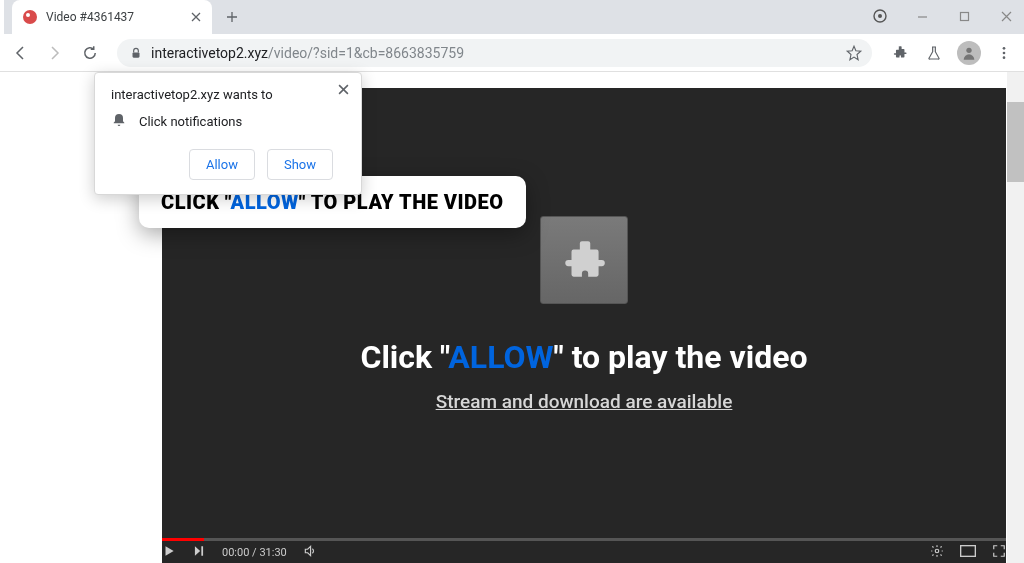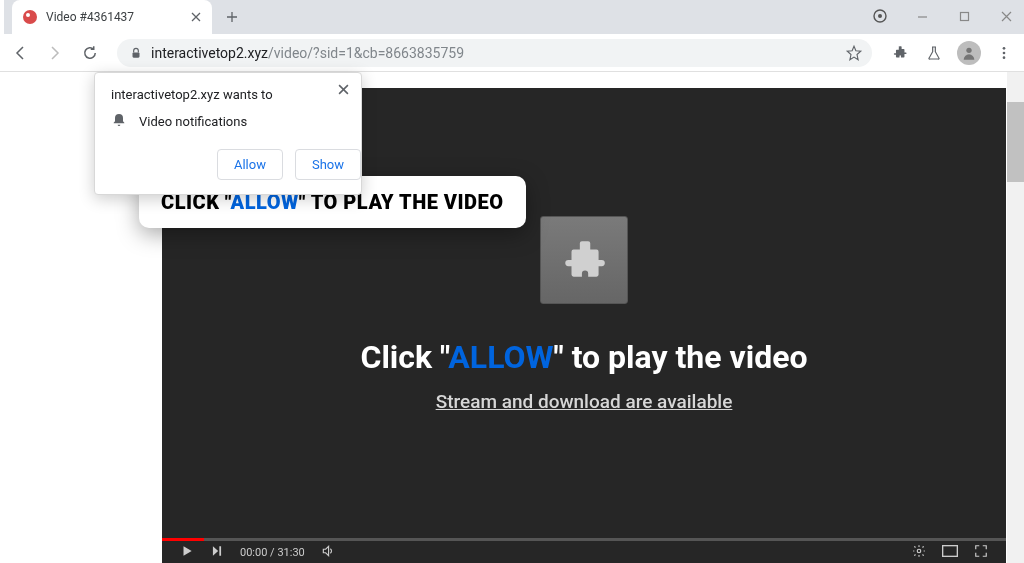--- a/index.html
+++ b/index.html
@@ -30,29 +30,29 @@
     
     .content { position: absolute; top: 72px; left: 0; right: 0; bottom: 0; background: #fff; }
     .player { position: absolute; left: 162px; right: 18px; top: 16px; bottom: 0; background: #262626; }
     .player-inner { position: absolute; left: 0; right: 0; top: 0; bottom: 22px; display: flex; flex-direction: column; align-items: center; justify-content: center; }
     .puzzle-box { width: 88px; height: 88px; background: linear-gradient(#7a7a7a, #666); border: 1px solid #555; display: flex; align-items: center; justify-content: center; margin-bottom: 34px; border-radius: 3px; }
     .main-msg { color: #fff; font-size: 32px; font-weight: 700; margin-bottom: 14px; text-align: center; }
     .main-msg .allow-word { color: #0064de; }
     .sub-msg { color: #d7d7d7; font-size: 19px; font-weight: 500; text-decoration: underline; }
     .progress { position: absolute; left: 0; right: 0; bottom: 22px; height: 3px; background: #555; }
     .progress-fill { height: 100%; width: 5%; background: #f00; }
-    .controls { position: absolute; left: 0; right: 0; bottom: 0; height: 22px; display: flex; align-items: center; padding: 0 18px; color: #ccc; gap: 16px; font-size: 11px; }
+    .controls { position: absolute; left: 0; right: 0; bottom: 0; height: 22px; display: flex; align-items: center; padding: 0 0; color: #ccc; gap: 16px; font-size: 11px; }
     .controls .spacer { flex: 1; }
     
     
     .scrollbar { position: absolute; right: 0; top: 0; bottom: 0; width: 17px; background: #f1f1f1; }
     .scroll-thumb { width: 100%; height: 80px; background: #c1c1c1; position: absolute; top: 30px; }
     
     
-    .perm-popup { position: absolute; left: 94px; top: 72px; width: 268px; background: #fff; border: 1px solid #d8d8d8; border-radius: 4px; box-shadow: 0 4px 16px rgba(0,0,0,0.2); padding: 14px 0 14px 16px; z-index: 10; }
+    .perm-popup { position: absolute; left: 94px; top: 72px; width: 268px; background: #fff; border: 1px solid #d8d8d8; border-radius: 4px; box-shadow: 0 4px 16px rgba(0,0,0,0.2); padding: 14px 28px 14px 16px; z-index: 10; }
     .perm-title { font-size: 13px; color: #202124; margin-bottom: 10px; }
     .perm-row { display: flex; align-items: center; gap: 12px; font-size: 13px; color: #202124; margin-bottom: 18px; }
     .perm-close { position: absolute; right: 8px; top: 6px; width: 20px; height: 20px; display: flex; align-items: center; justify-content: center; color: #5f6368; }
     .perm-btns { display: flex; justify-content: flex-end; gap: 12px; }
     .perm-btn { border: 1px solid #dadce0; background: #fff; color: #1a73e8; font-size: 13px; padding: 7px 16px; border-radius: 4px; }
     
     
     .overlay-banner { position: absolute; left: 139px; top: 176px; background: #fff; border-radius: 10px; padding: 14px 22px; box-shadow: 0 6px 22px rgba(0,0,0,0.35); z-index: 5; }
     .overlay-text { font-size: 20px; font-weight: 900; color: #000; letter-spacing: 0.5px; }
     .overlay-text .allow-word { color: #0064de; }
@@ -221,19 +221,19 @@
   </div>
   <div class="perm-title">
     <span>interactivetop2.xyz</span><span> wants to</span>
   </div>
   <div class="perm-row">
     <span>
       <svg width="16" height="16" viewBox="0 0 24 24">
           <path d="M12 3 a6 6 0 0 1 6 6 v5 l2 2 v1 H4 v-1 l2 -2 V9 a6 6 0 0 1 6 -6 z M10 19 a2 2 0 0 0 4 0" fill="#5f6368"></path>
         </svg>
     </span>
-    <span>Video notifications</span>
+    <span>Click notifications</span>
   </div>
   <div class="perm-btns">
     <button class="perm-btn">Allow</button>
     <button class="perm-btn">Show</button>
   </div>
 </div>
 
 </body></html>

